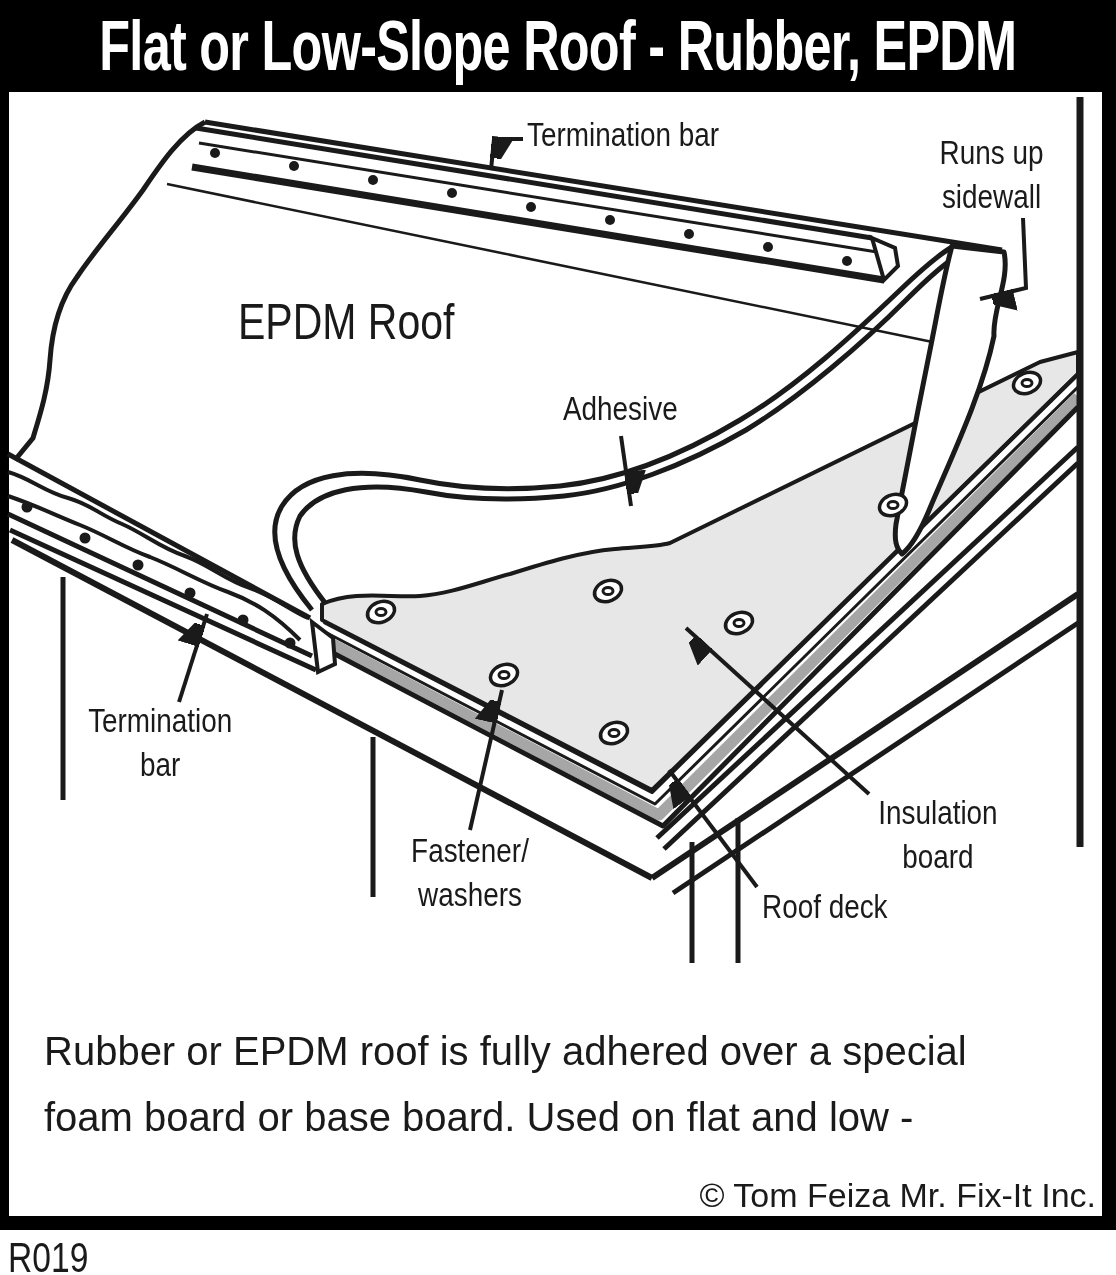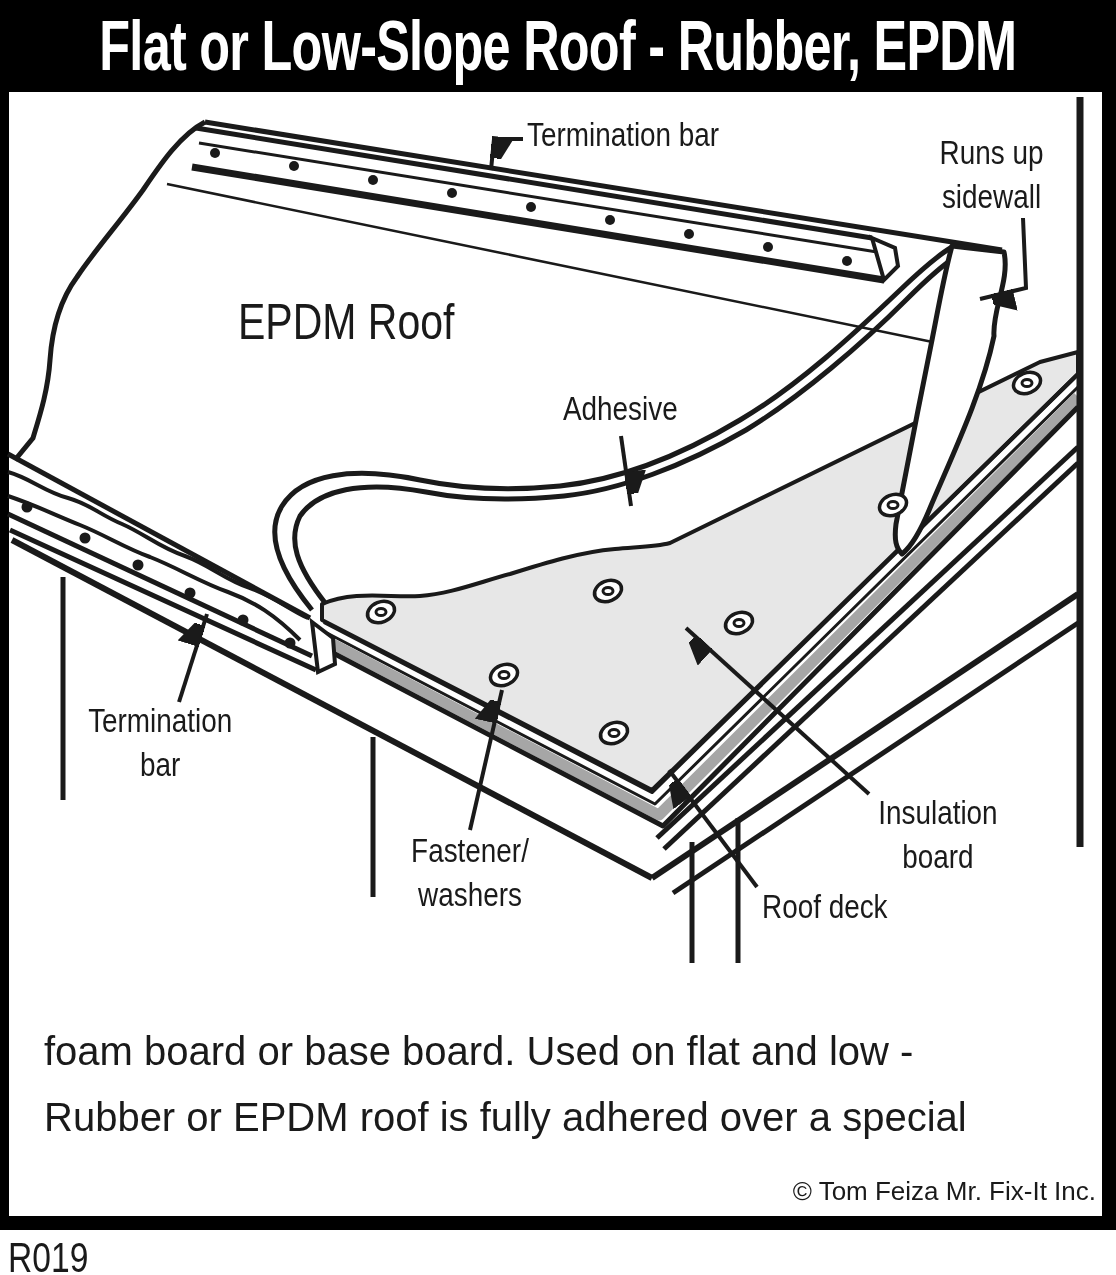--- a/index.html
+++ b/index.html
@@ -11,21 +11,21 @@
                   transform:scaleX(0.72);transform-origin:center center;letter-spacing:-1px;}
   .frame-left{position:absolute;left:0;top:92px;width:9px;height:1138px;background:#000;}
   .frame-right{position:absolute;left:1102px;top:92px;width:14px;height:1138px;background:#000;}
   .frame-bottom{position:absolute;left:0;top:1216px;width:1116px;height:14px;background:#000;}
   svg.art{position:absolute;left:0;top:0;}
   .lbl{position:absolute;font-size:34px;line-height:44px;color:#1a1a1a;white-space:pre-line;
        transform:scaleX(0.82);transform-origin:0 0;}
   .lbl.center{text-align:center;}
   .lbl-epdm{font-size:50px;}
   .caption{position:absolute;left:44px;top:1018px;width:1040px;font-size:40px;line-height:66px;}
-  .copyright{position:absolute;right:20px;top:1176px;font-size:26px;}
+  .copyright{position:absolute;right:20px;top:1176px;font-size:34px;}
   .fig-code{position:absolute;left:8px;top:1234px;font-size:42px;transform:scaleX(0.8);
             transform-origin:0 0;}
 </style>
 </head>
 <body>
 
 <div class="page">
 
   <div class="title-bar">
     <span>Flat or Low-Slope Roof - Rubber, EPDM</span>
@@ -169,20 +169,20 @@
   <div class="lbl" style="left:563px;top:386px;">Adhesive</div>
   <div class="lbl center" style="left:70px;top:698px;width:220px;">Termination
 bar</div>
   <div class="lbl center" style="left:388px;top:828px;width:200px;">Fastener/
 washers</div>
   <div class="lbl" style="left:762px;top:884px;">Roof deck</div>
   <div class="lbl center" style="left:858px;top:790px;width:195px;">Insulation
 board</div>
 
   <div class="caption">
+    <div>Rubber or EPDM roof is fully adhered over a special</div>
     <div>foam board or base board.  Used on flat and low -</div>
-    <div>Rubber or EPDM roof is fully adhered over a special</div>
   </div>
 
   <div class="copyright">© Tom Feiza Mr. Fix-It Inc.</div>
   <div class="fig-code">R019</div>
 
 </div>
 
 </body></html>

